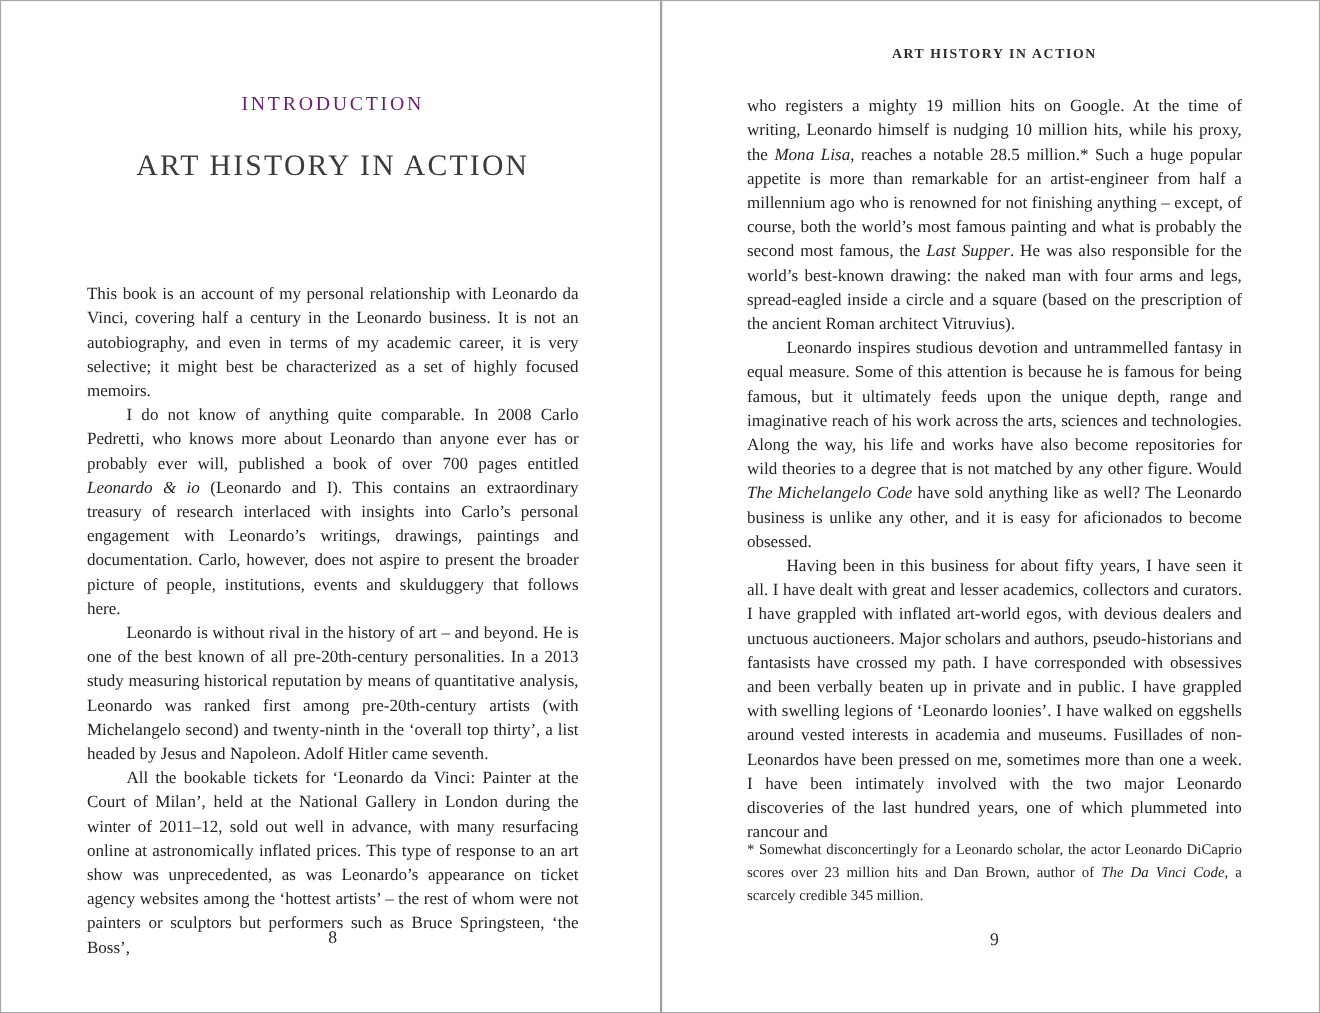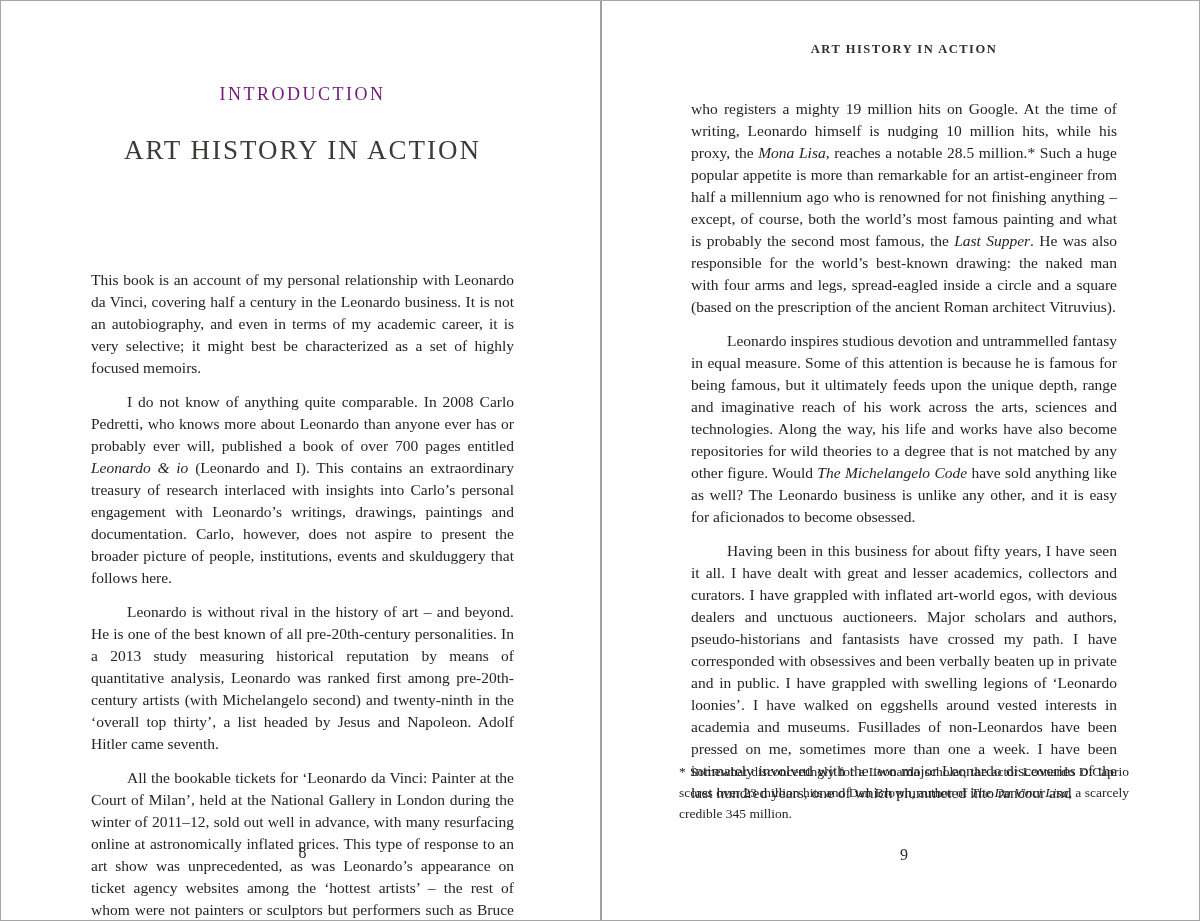--- a/index.html
+++ b/index.html
@@ -53,21 +53,21 @@
     top: 256px;
     width: 447px;
   }
   .right-body {
     position: absolute;
     left: 678px;
     top: 85px;
     width: 450px;
   }
   .body-text p {
-    margin: 12px;
+    margin: 0;
     font-size: 15.5px;
     line-height: 22px;
     text-align: justify;
   }
   .body-text p.indent {
     text-indent: 36px;
   }
   .running-head {
     position: absolute;
     left: 678px;
@@ -117,17 +117,17 @@
 
   <div class="gutter-divider"></div>
 
   <div>
     <div class="running-head">ART HISTORY IN ACTION</div>
     <div class="right-body body-text">
       <p>who registers a mighty 19 million hits on Google. At the time of writing, Leonardo himself is nudging 10 million hits, while his proxy, the <i>Mona Lisa</i>, reaches a notable 28.5 million.* Such a huge popular appetite is more than remarkable for an artist-engineer from half a millennium ago who is renowned for not finishing anything – except, of course, both the world’s most famous painting and what is probably the second most famous, the <i>Last Supper</i>. He was also responsible for the world’s best-known drawing: the naked man with four arms and legs, spread-eagled inside a circle and a square (based on the prescription of the ancient Roman architect Vitruvius).</p>
       <p class="indent">Leonardo inspires studious devotion and untrammelled fantasy in equal measure. Some of this attention is because he is famous for being famous, but it ultimately feeds upon the unique depth, range and imaginative reach of his work across the arts, sciences and technologies. Along the way, his life and works have also become repositories for wild theories to a degree that is not matched by any other figure. Would <i>The Michelangelo Code</i> have sold anything like as well? The Leonardo business is unlike any other, and it is easy for aficionados to become obsessed.</p>
       <p class="indent">Having been in this business for about fifty years, I have seen it all. I have dealt with great and lesser academics, collectors and curators. I have grappled with inflated art-world egos, with devious dealers and unctuous auctioneers. Major scholars and authors, pseudo-historians and fantasists have crossed my path. I have corresponded with obsessives and been verbally beaten up in private and in public. I have grappled with swelling legions of ‘Leonardo loonies’. I have walked on eggshells around vested interests in academia and museums. Fusillades of non-Leonardos have been pressed on me, sometimes more than one a week. I have been intimately involved with the two major Leonardo discoveries of the last hundred years, one of which plummeted into rancour and</p>
     </div>
-    <div class="footnote">* Somewhat disconcertingly for a Leonardo scholar, the actor Leonardo DiCaprio scores over 23 million hits and Dan Brown, author of <i>The Da Vinci Lisa</i>, a scarcely credible 345 million.</div>
+    <div class="footnote">* Somewhat disconcertingly for a Leonardo scholar, the actor Leonardo DiCaprio scores over 23 million hits and Dan Brown, author of <i>The Da Vinci Code</i>, a scarcely credible 345 million.</div>
     <div class="page-number right">9</div>
   </div>
 
 </div>
 
 </body></html>

